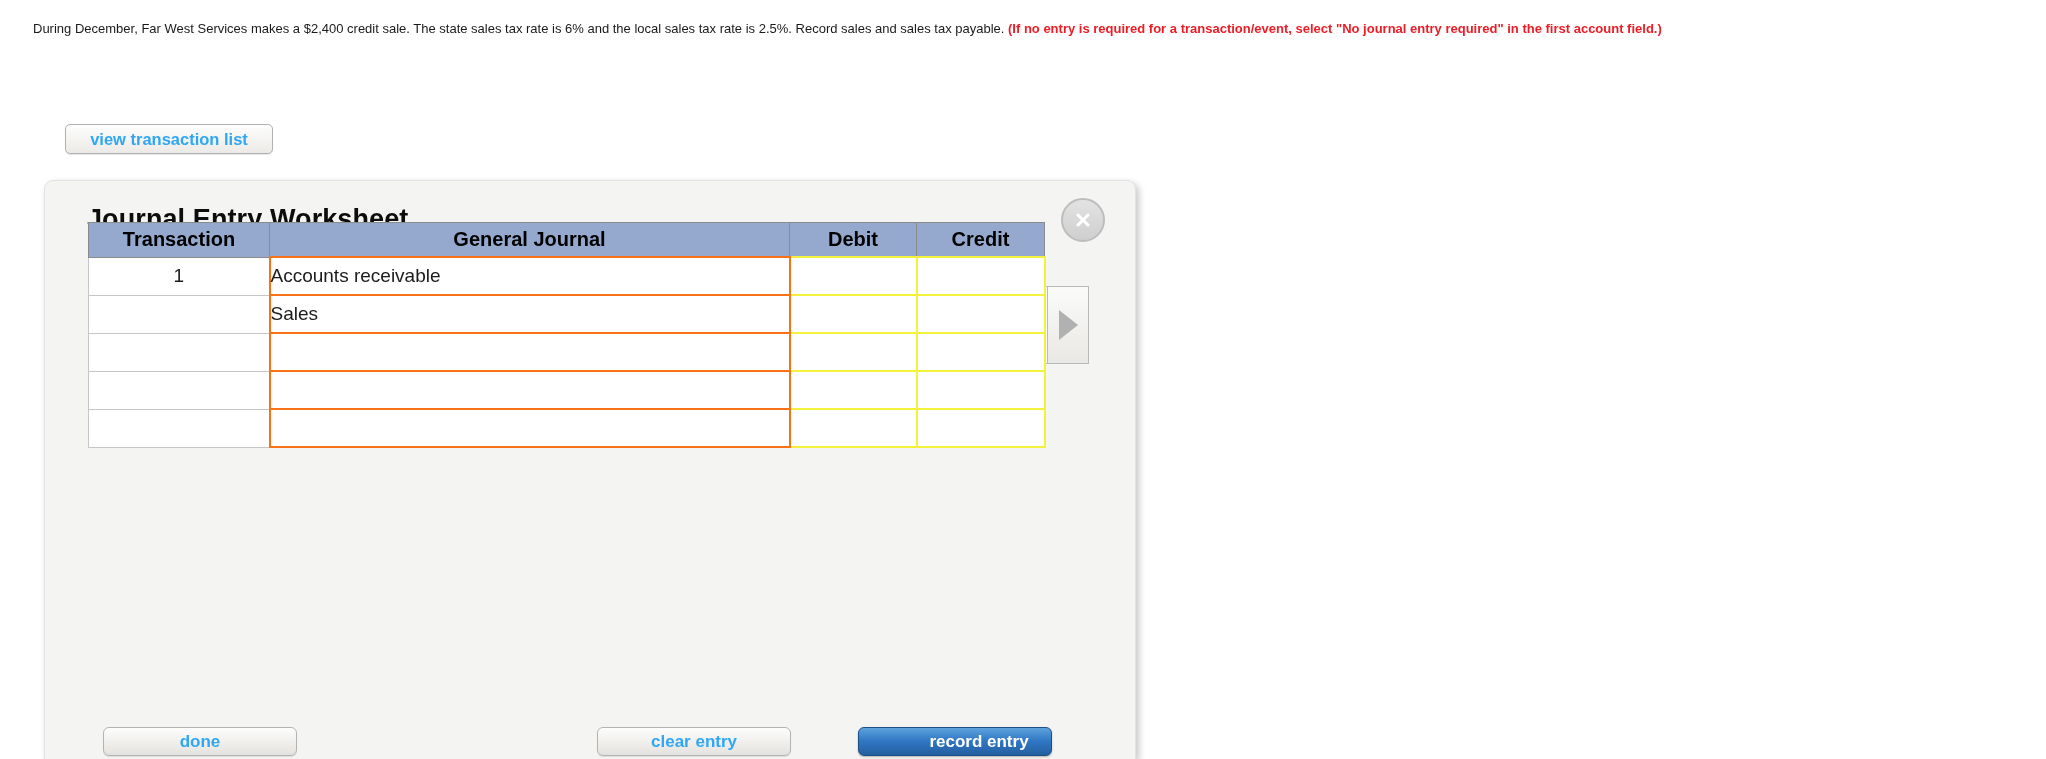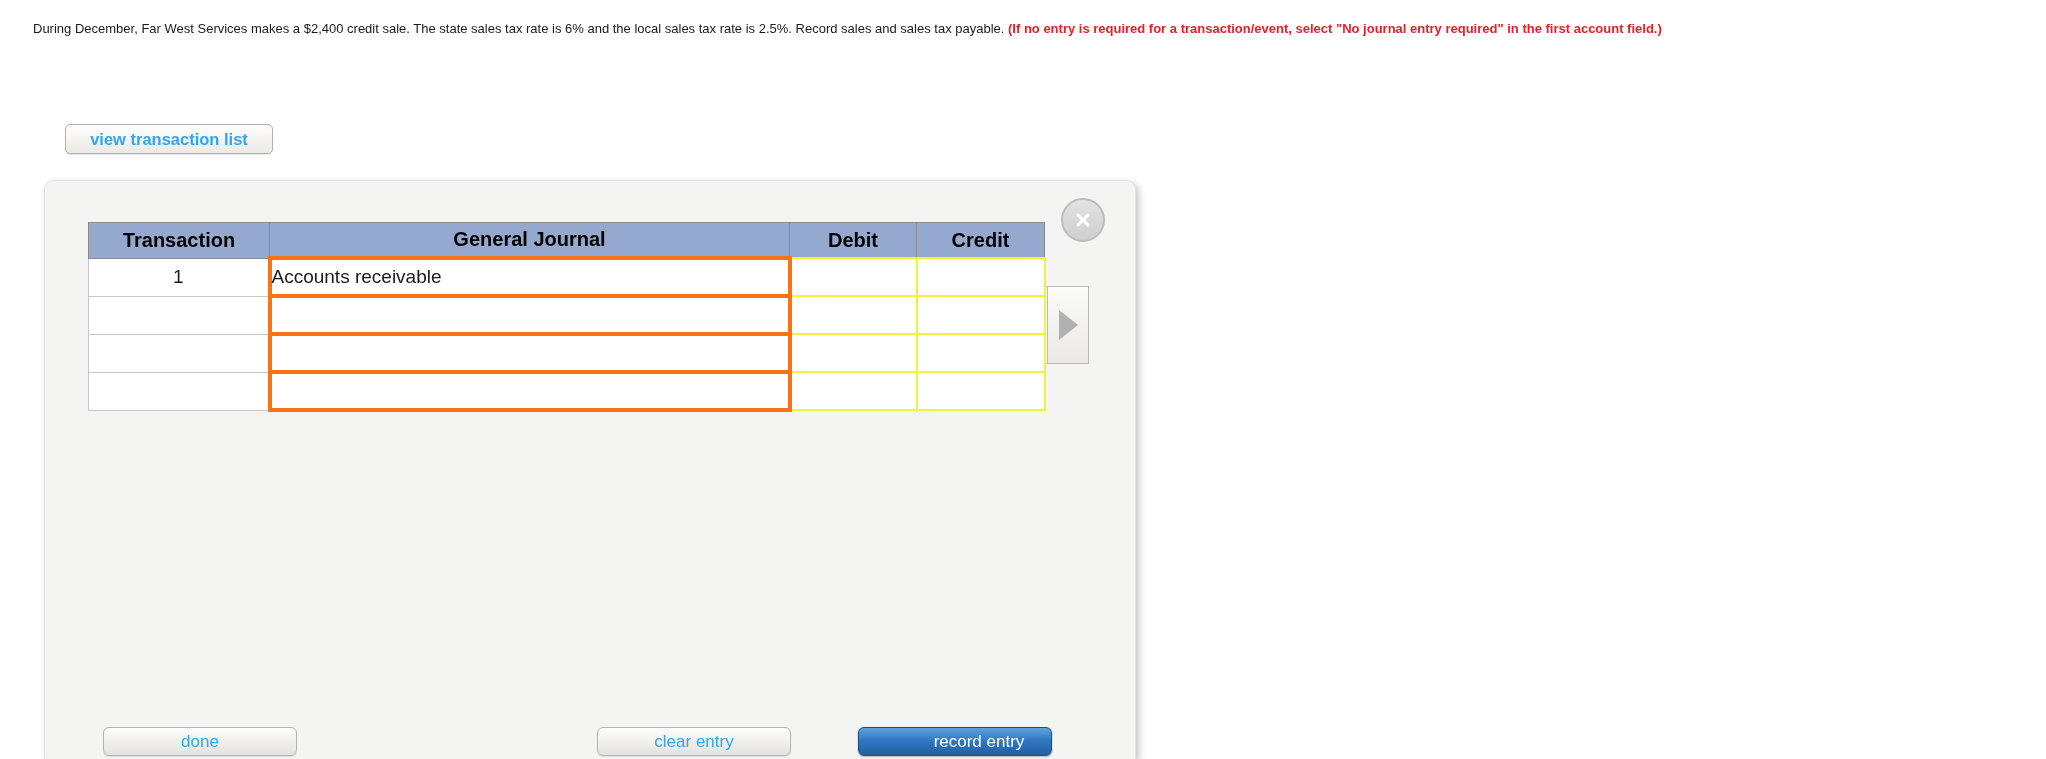--- a/index.html
+++ b/index.html
@@ -186,21 +186,21 @@
   .col-debit       { width: 127px; }
   .col-credit      { width: 128px; }
 
   td.cell-transaction {
     border: 1px solid #c6c6c6;
     text-align: center;
     font-size: 19px;
     color: #1b1b1b;
   }
   td.cell-input {
-    border: 4px solid #f97316;
+    border: 2px solid #f97316;
     font-size: 19px;
     color: #1b1b1b;
     padding-left: 9px;
   }
   td.cell-input.indent { padding-left: 31px; }
   td.cell-num {
     border: 2px solid #f2f23a;
   }
   td.cell-num.focused {
     border: 3px solid #1e78cc;
@@ -213,21 +213,21 @@
     left: 0;
     top: 727px;
     width: 100%;
     height: 32px;
   }
   .act-btn {
     position: absolute;
     height: 29px;
     border-radius: 6px;
     font-size: 17px;
-    font-weight: normal;
+    font-weight: bold;
     display: flex;
     align-items: center;
     justify-content: center;
     cursor: pointer;
     user-select: none;
     box-sizing: border-box;
   }
   .act-btn.light {
     border: 1px solid #b4b4b4;
     background: linear-gradient(to bottom, #fdfdfd 0%, #f0efec 52%, #e4e2de 100%);
@@ -250,20 +250,21 @@
 <div id="question">
   <span>During December, Far West Services makes a $2,400 credit sale. The state sales tax rate is 6% and the local sales tax rate is 2.5%. Record sales and sales tax payable. </span><span class="emph">(If no entry is required for a transaction/event, select "No journal entry required" in the first account field.)</span>
 </div>
 
 <div class="top-buttons">
   <div class="pill-btn" id="btn-view-transaction-list">view transaction list</div>
 </div>
 
 <div id="worksheet-panel">
 
+  <div id="panel-title">Journal Entry Worksheet</div>
 
   <div id="close-button">
     <svg width="26" height="26" viewBox="0 0 26 26" aria-hidden="true">
       <line x1="8" y1="8" x2="18" y2="18" stroke="#ffffff" stroke-width="3" stroke-linecap="round"></line>
       <line x1="18" y1="8" x2="8" y2="18" stroke="#ffffff" stroke-width="3" stroke-linecap="round"></line>
     </svg>
   </div>
 
   <div id="record-index">1</div>
 
@@ -296,20 +297,26 @@
   </thead>
   <tbody id="journal-body">
       <tr>
         <td class="cell-transaction">1</td>
         <td class="cell-input">Accounts receivable</td>
         <td class="cell-num"></td>
         <td class="cell-num"></td>
       </tr>
       <tr>
         <td class="cell-transaction"></td>
+        <td class="cell-input">Sales</td>
+        <td class="cell-num"></td>
+        <td class="cell-num"></td>
+      </tr>
+      <tr>
+        <td class="cell-transaction"></td>
         <td class="cell-input"></td>
         <td class="cell-num"></td>
         <td class="cell-num"></td>
       </tr>
       <tr>
         <td class="cell-transaction"></td>
         <td class="cell-input"></td>
         <td class="cell-num"></td>
         <td class="cell-num"></td>
       </tr>

